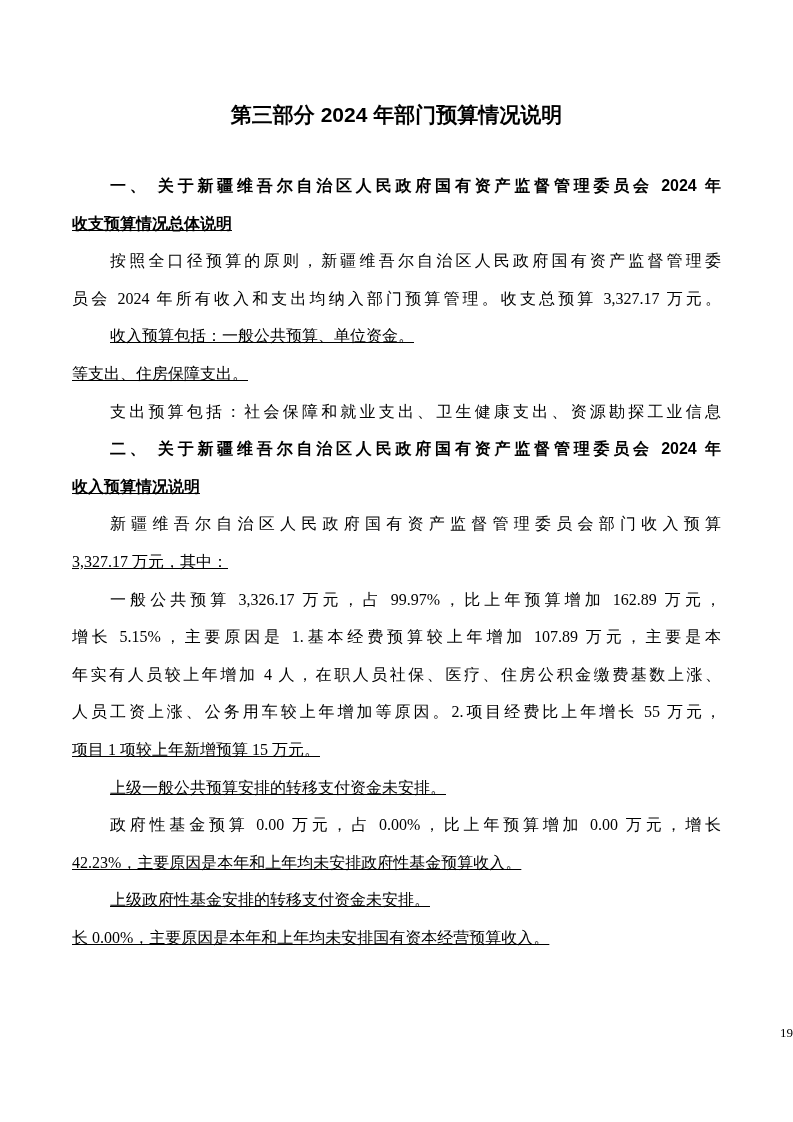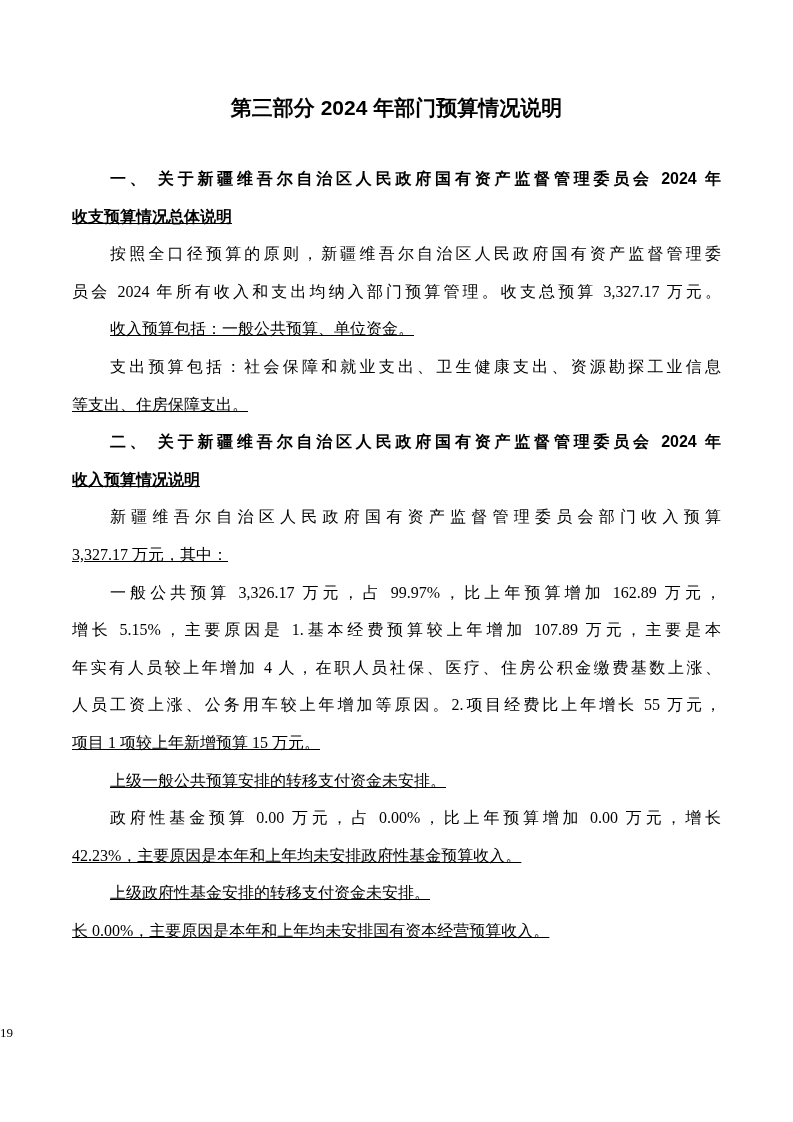--- a/index.html
+++ b/index.html
@@ -22,21 +22,21 @@
     left: 72px;
     top: 88px;
     width: 649px;
   }
   .doc-title {
     font-family: "Liberation Sans", "DejaVu Sans", sans-serif;
     font-weight: bold;
     font-size: 21px;
     line-height: 30px;
     text-align: center;
-    margin: 5px;
+    margin: 12px;
     color: #000000;
   }
   .doc-body {
     margin-top: 37px;
   }
   .line {
     font-size: 16px;
     line-height: 37.6px;
     text-align: justify;
     text-align-last: justify;
@@ -53,41 +53,41 @@
   }
   .line.heading {
     font-family: "Liberation Sans", "DejaVu Sans", sans-serif;
     font-weight: bold;
   }
   .page-footer {
     position: absolute;
     top: 1024px;
     left: 0;
     width: 793px;
-    text-align: left;
+    text-align: right;
     font-size: 13px;
     line-height: 18px;
     font-family: "Liberation Serif", "DejaVu Serif", serif;
     color: #000000;
   }
 </style>
 </head>
 <body>
 
 <div class="page">
   <div class="content">
     <h1 class="doc-title">第三部分 2024 年部门预算情况说明</h1>
     <div class="doc-body" id="doc-body">
         <div class="line heading indent">一、 关于新疆维吾尔自治区人民政府国有资产监督管理委员会 2024 年</div>
         <div class="line heading no-fill">收支预算情况总体说明</div>
         <div class="line indent">按照全口径预算的原则，新疆维吾尔自治区人民政府国有资产监督管理委</div>
         <div class="line">员会 2024 年所有收入和支出均纳入部门预算管理。收支总预算 3,327.17 万元。</div>
         <div class="line indent no-fill">收入预算包括：一般公共预算、单位资金。</div>
+        <div class="line no-fill">等支出、住房保障支出。</div>
         <div class="line indent">支出预算包括：社会保障和就业支出、卫生健康支出、资源勘探工业信息</div>
-        <div class="line no-fill">等支出、住房保障支出。</div>
         <div class="line heading indent">二、 关于新疆维吾尔自治区人民政府国有资产监督管理委员会 2024 年</div>
         <div class="line heading no-fill">收入预算情况说明</div>
         <div class="line indent">新疆维吾尔自治区人民政府国有资产监督管理委员会部门收入预算</div>
         <div class="line no-fill">3,327.17 万元，其中：</div>
         <div class="line indent">一般公共预算 3,326.17 万元，占 99.97%，比上年预算增加 162.89 万元，</div>
         <div class="line">增长 5.15%，主要原因是 1.基本经费预算较上年增加 107.89 万元，主要是本</div>
         <div class="line">年实有人员较上年增加 4 人，在职人员社保、医疗、住房公积金缴费基数上涨、</div>
         <div class="line">人员工资上涨、公务用车较上年增加等原因。2.项目经费比上年增长 55 万元，</div>
         <div class="line no-fill">项目 1 项较上年新增预算 15 万元。</div>
         <div class="line indent no-fill">上级一般公共预算安排的转移支付资金未安排。</div>

